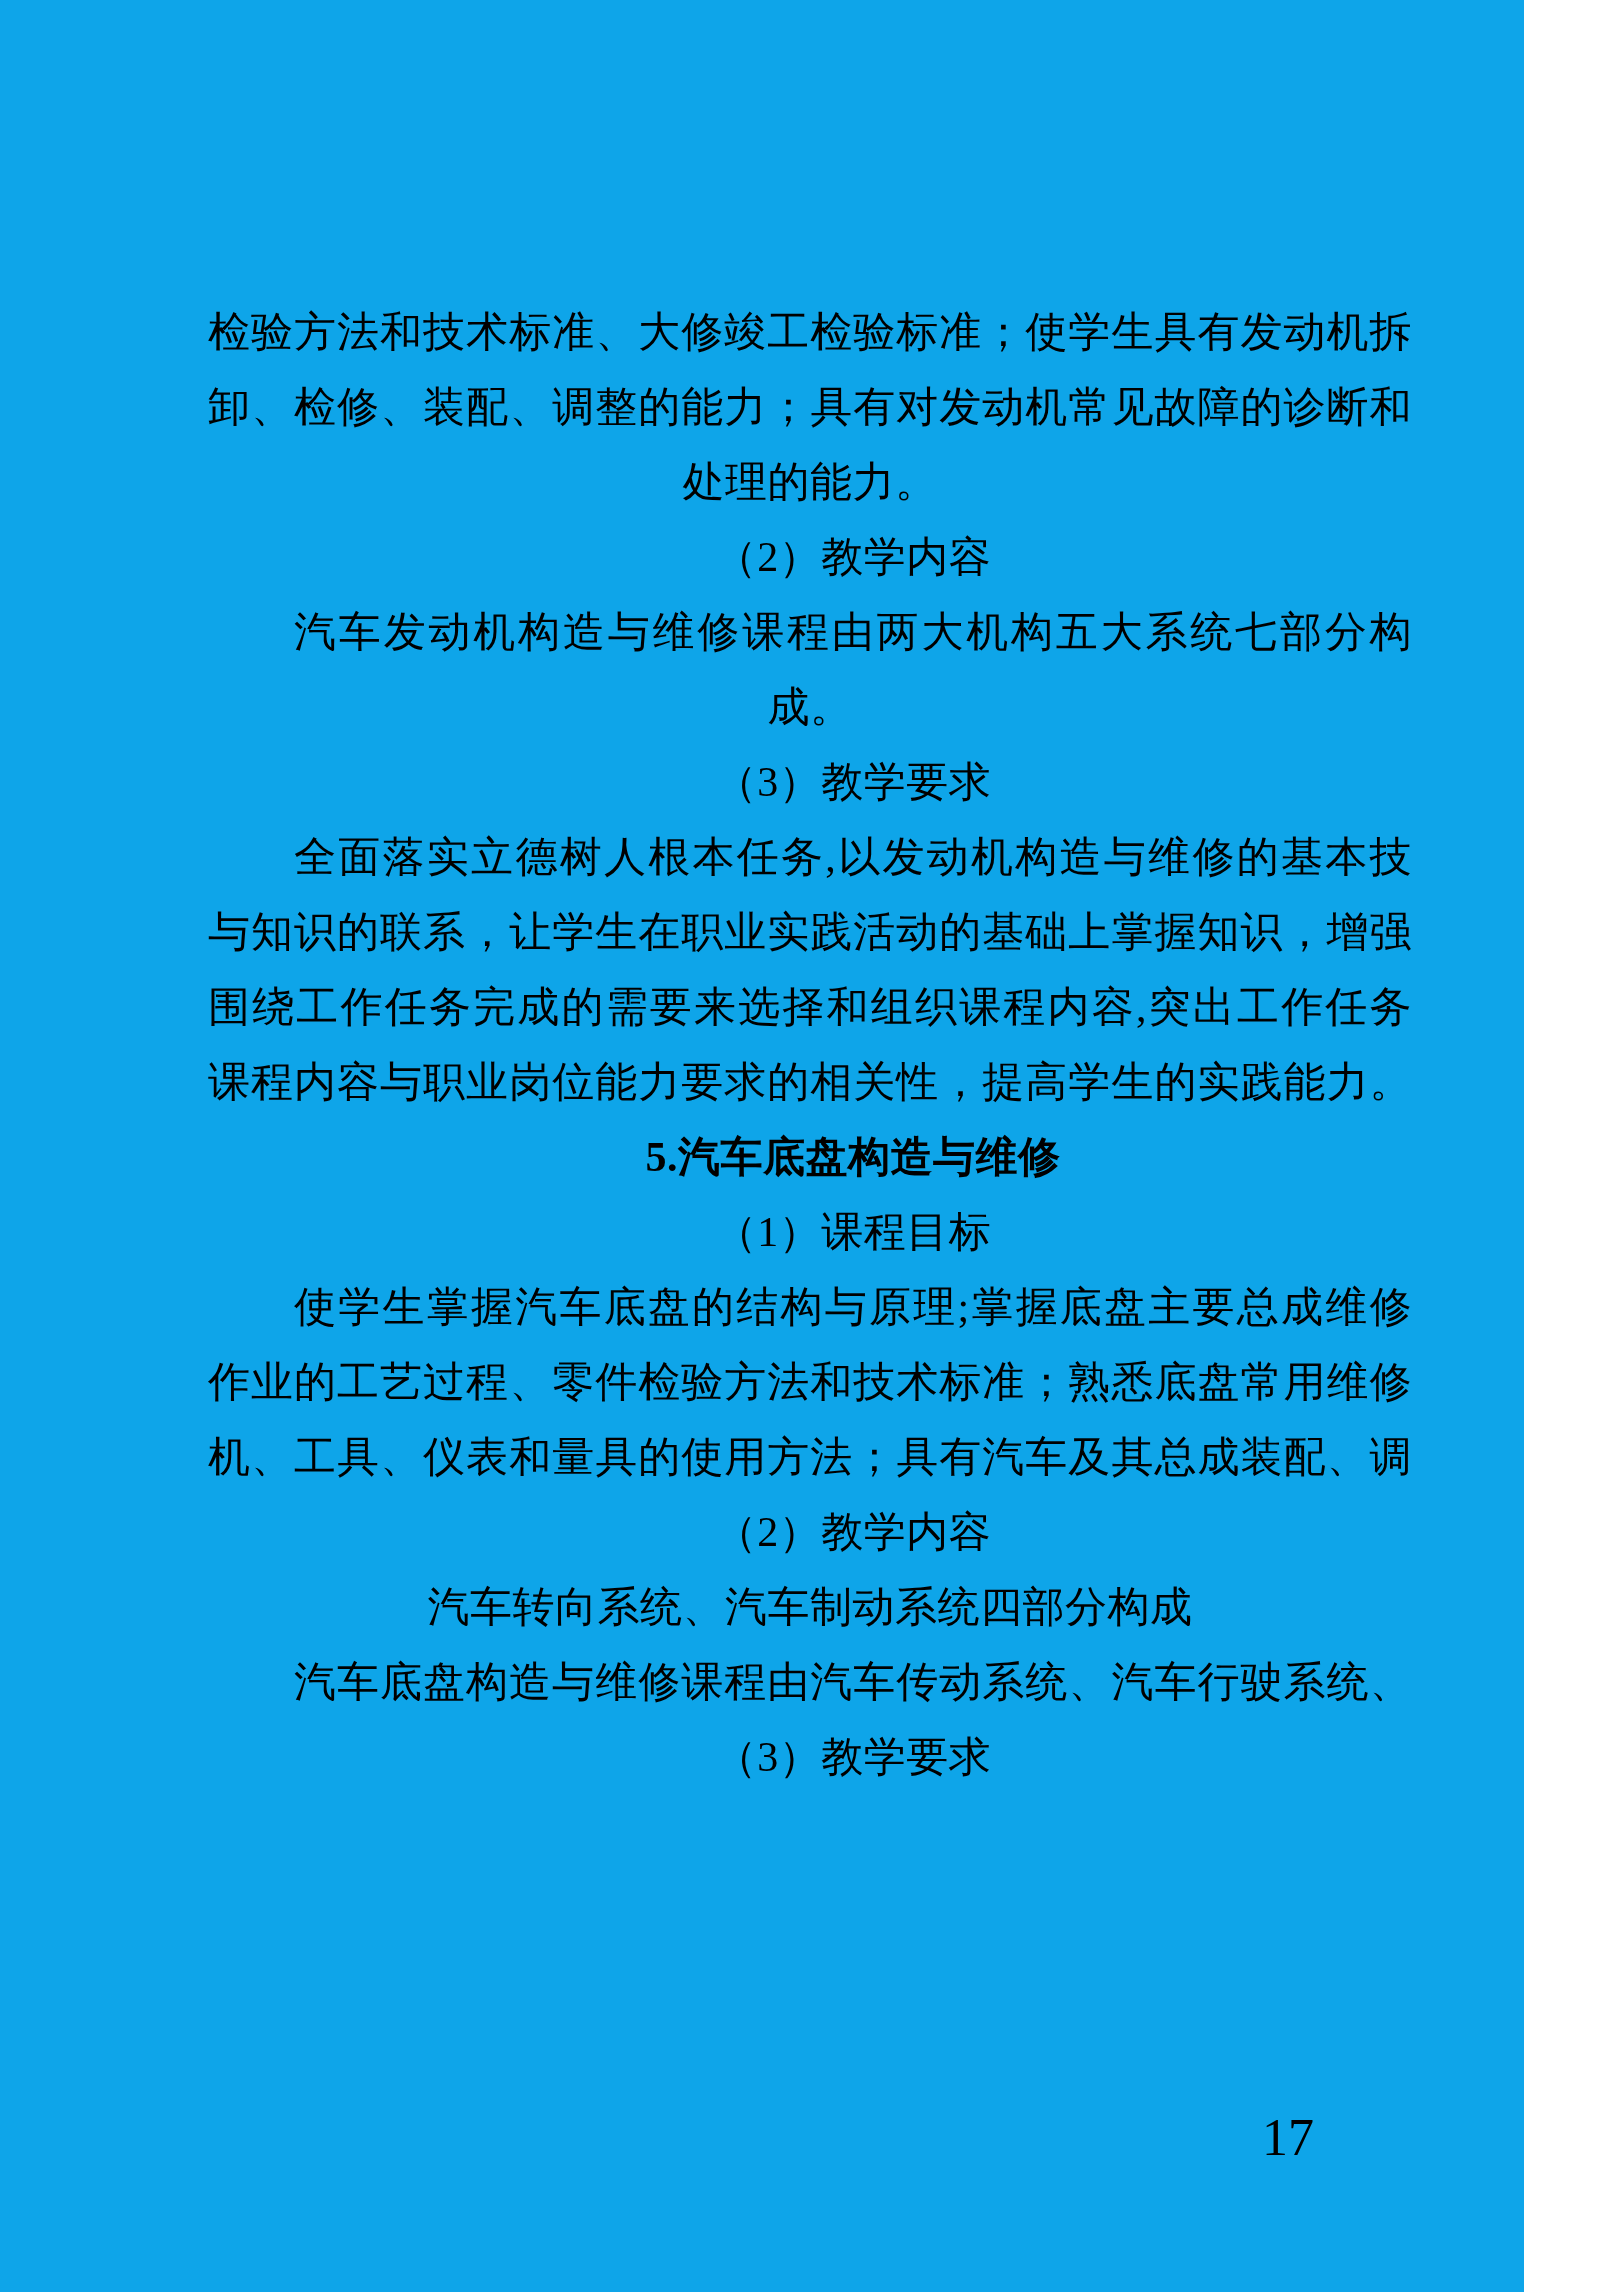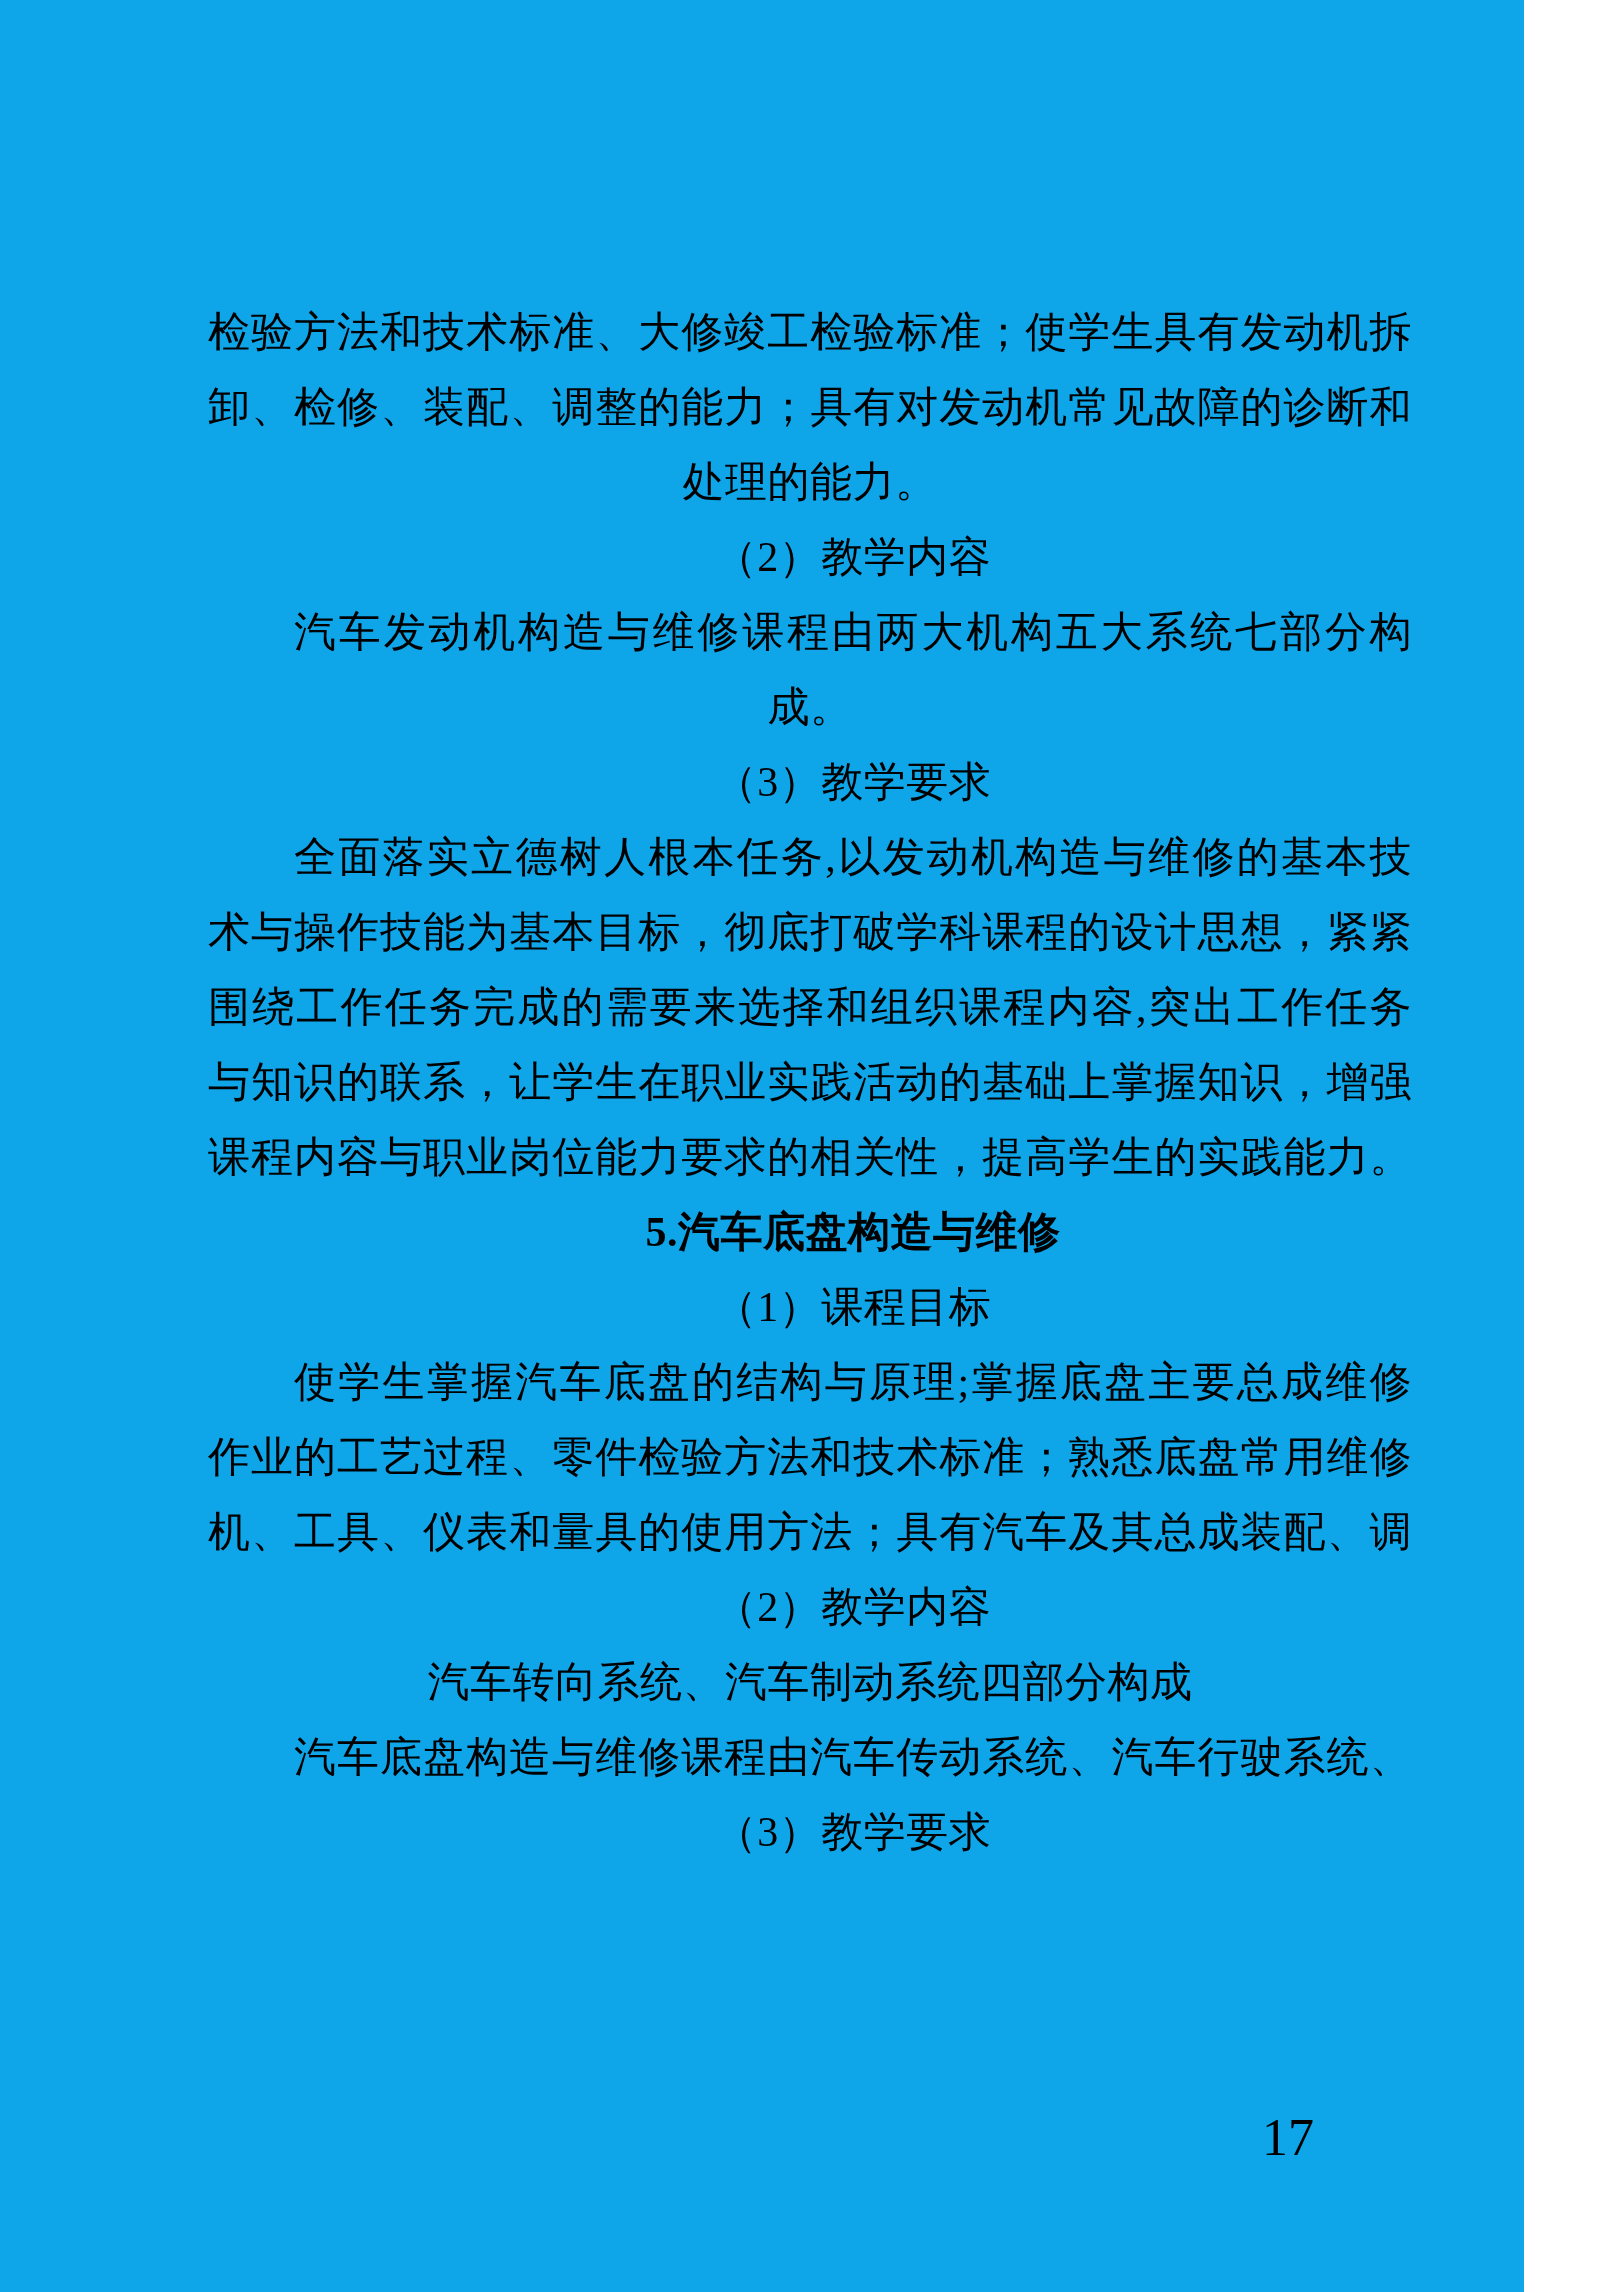--- a/index.html
+++ b/index.html
@@ -65,23 +65,22 @@
 <div class="page">
   <main class="text">
     <div class="ln j">检验方法和技术标准、大修竣工检验标准；使学生具有发动机拆</div>
     <div class="ln j">卸、检修、装配、调整的能力；具有对发动机常见故障的诊断和</div>
     <div class="ln">处理的能力。</div>
     <div class="ln i">（2）教学内容</div>
     <div class="ln i j">汽车发动机构造与维修课程由两大机构五大系统七部分构</div>
     <div class="ln">成。</div>
     <div class="ln i">（3）教学要求</div>
     <div class="ln i j">全面落实立德树人根本任务,以发动机构造与维修的基本技</div>
-    <div class="ln j">术与操作技能为基本目标，彻底打破学科课程的设计思想，紧紧</div>
+    <div class="ln j">与知识的联系，让学生在职业实践活动的基础上掌握知识，增强</div>
     <div class="ln j">围绕工作任务完成的需要来选择和组织课程内容,突出工作任务</div>
-    <div class="ln j">与知识的联系，让学生在职业实践活动的基础上掌握知识，增强</div>
     <div class="ln j">课程内容与职业岗位能力要求的相关性，提高学生的实践能力。</div>
     <div class="ln i b">5.汽车底盘构造与维修</div>
     <div class="ln i">（1）课程目标</div>
     <div class="ln i j">使学生掌握汽车底盘的结构与原理;掌握底盘主要总成维修</div>
     <div class="ln j">作业的工艺过程、零件检验方法和技术标准；熟悉底盘常用维修</div>
     <div class="ln j">机、工具、仪表和量具的使用方法；具有汽车及其总成装配、调</div>
     <div class="ln i">（2）教学内容</div>
     <div class="ln">汽车转向系统、汽车制动系统四部分构成</div>
     <div class="ln i j">汽车底盘构造与维修课程由汽车传动系统、汽车行驶系统、</div>
     <div class="ln i">（3）教学要求</div>

